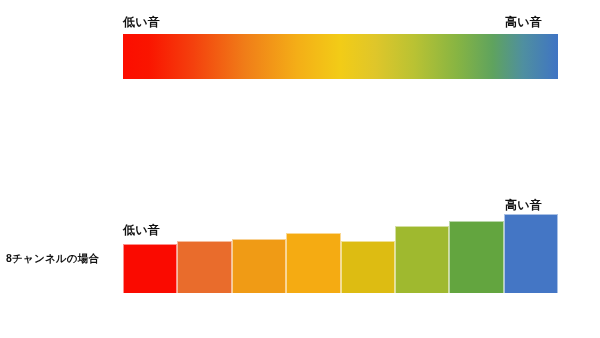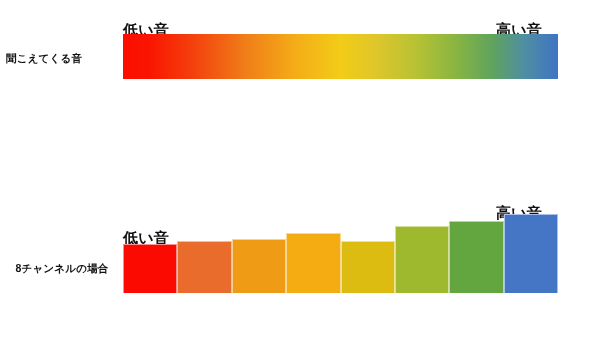--- a/index.html
+++ b/index.html
@@ -37,26 +37,25 @@
     font-weight: bold;
     letter-spacing: .2px;
     line-height: 1.2;
     color: #111111;
     white-space: nowrap;
   }
 
   
   .cap {
     position: absolute;
-    font-size: 15px;
+    font-size: 12px;
     font-weight: bold;
     color: #111111;
     white-space: nowrap;
     letter-spacing: .2px;
-    margin-top: 7px;
   }
   .cap-low  { left: 123px; }
   .cap-high { left: 542px; transform: translateX(-100%); }
 
   
   #row-spectrum { top: 0; height: 96px; }
   #row-spectrum .row-label { top: 52px; }
   #spectrum-bar {
     position: absolute;
     left: 123px;
@@ -89,38 +88,37 @@
   }
   .bar {
     flex: 1 1 0;
     box-sizing: border-box;
     border: 1px solid rgba(255,255,255,0.55);
     border-bottom: none;
   }
 
   
   #row-8ch { top: 96px; height: 112px; }
-  #row-8ch .row-label { top: 166px; text-align: center; }
+  #row-8ch .row-label { top: 156px; }
   #row-8ch .cap-low  { top: 126px; }
   #row-8ch .cap-high { top: 101px; }
   #bars-8 {
     top: 118px;
     height: 79px;
   }
 
   
   #row-48ch { top: 213px; height: 125px; }
 </style>
 </head>
 <body>
 
 <div id="stage">
 
   <div class="row" id="row-spectrum">
-    <div class="row-label">聞こえてくる音</div>
 
     <div class="cap cap-low" style="top:14px;">低い音</div>
 
     <div class="cap cap-high" style="top:14px;">高い音</div>
 
     <div id="spectrum-bar" style="background: linear-gradient(to right, rgb(252, 13, 0) 0%, rgb(250, 21, 0) 6%, rgb(244, 64, 13) 16%, rgb(240, 125, 24) 28%, rgb(244, 174, 23) 40%, rgb(242, 204, 23) 50%, rgb(223, 198, 42) 58%, rgb(185, 194, 51) 67%, rgb(134, 180, 67) 77%, rgb(95, 163, 94) 85%, rgb(79, 143, 160) 92%, rgb(63, 116, 196) 100%);"></div>
   </div>
 
   <div class="row" id="row-8ch">
     <div class="row-label">8チャンネルの場合</div>

